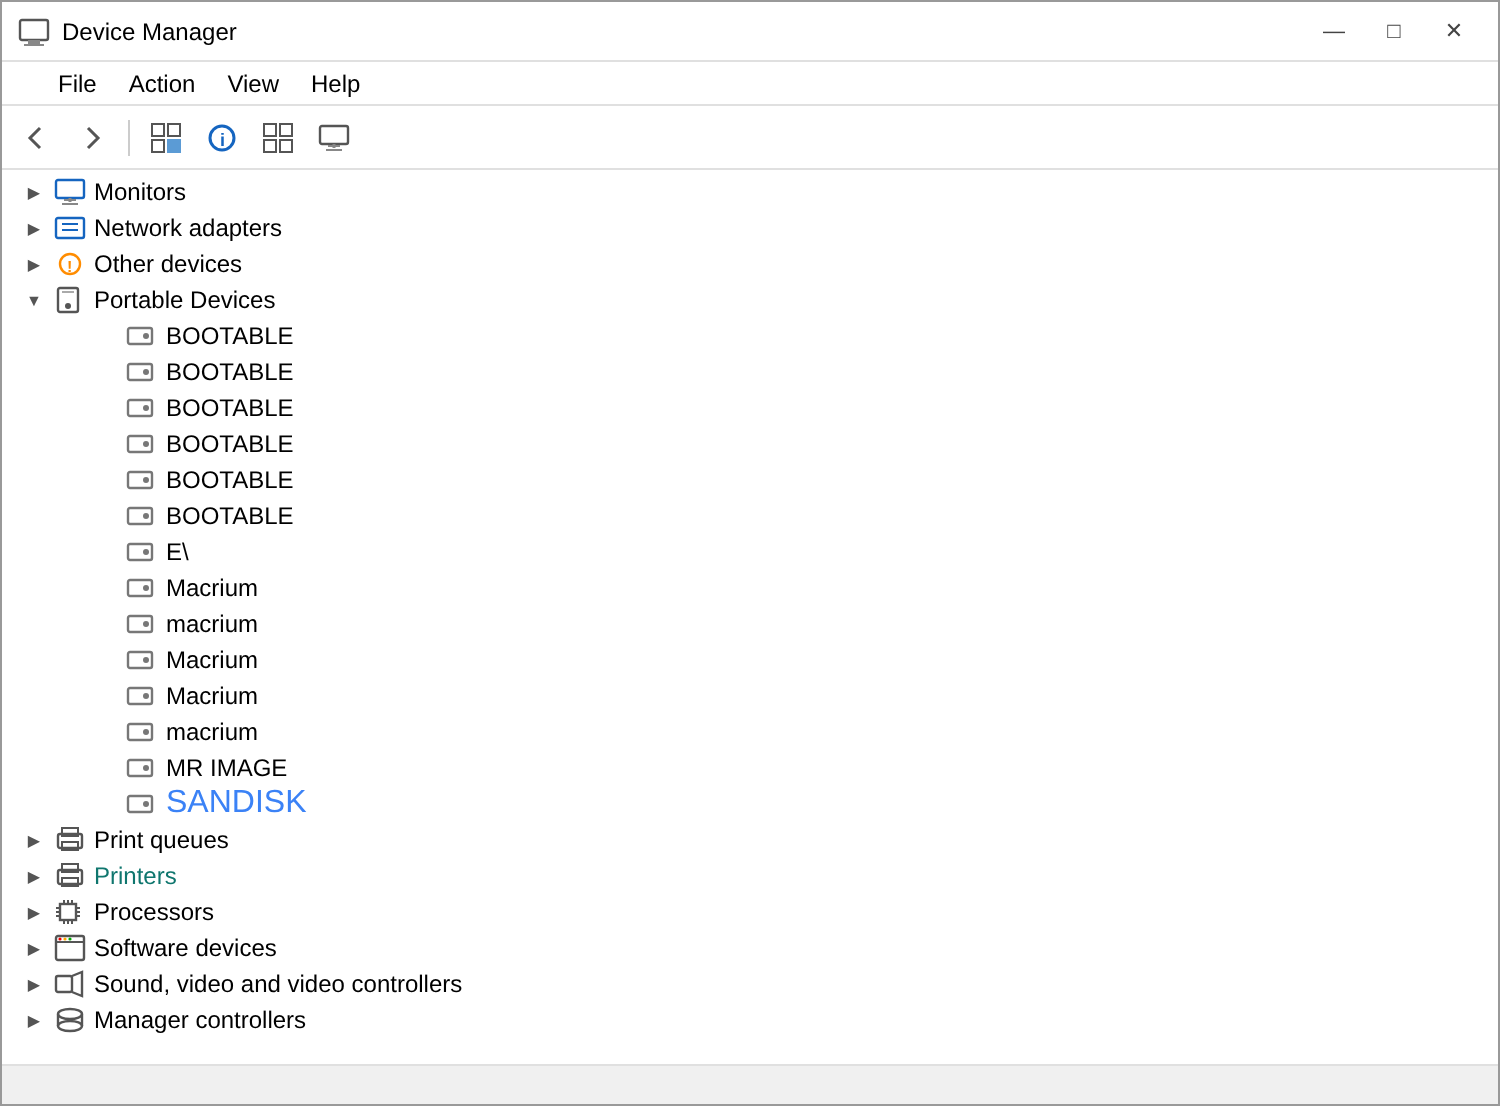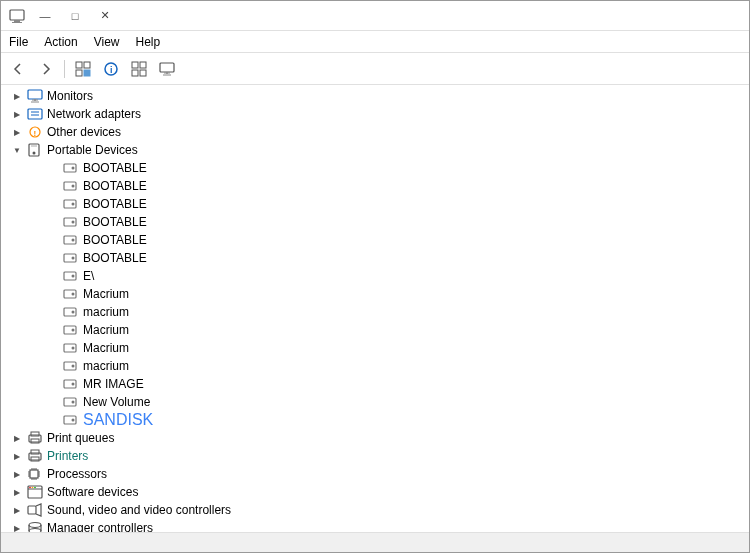--- a/index.html
+++ b/index.html
@@ -54,21 +54,21 @@
       display: flex;
       align-items: center;
       justify-content: center;
       font-size: 11px;
       color: #444;
     }
     .menu-bar {
       height: 22px;
       display: flex;
       align-items: center;
-      padding: 0 0;
+      padding: 0 20px;
       border-bottom: 1px solid #e0e0e0;
       background: #ffffff;
     }
     .menu-item {
       padding: 2px 8px;
       cursor: pointer;
       font-size: 12px;
       color: #000;
       height: 100%;
       display: flex;
@@ -142,20 +142,21 @@
 <div class="window">
 
   <div class="title-bar">
     <div class="title-bar-icon">
       <svg width="16" height="16" viewBox="0 0 16 16">
         <rect x="1" y="2" width="14" height="10" rx="1" fill="none" stroke="#555" stroke-width="1.2"></rect>
         <rect x="5" y="12" width="6" height="2" fill="#888"></rect>
         <rect x="3" y="14" width="10" height="1" fill="#888"></rect>
       </svg>
     </div>
+    <span class="title-text">Device Manager</span>
     <div class="window-controls">
       <button class="win-btn">—</button>
       <button class="win-btn">□</button>
       <button class="win-btn close">✕</button>
     </div>
   </div>
 
   <div class="menu-bar">
     <div class="menu-item">File</div>
     <div class="menu-item">Action</div>
@@ -375,30 +376,20 @@
         </div>
         <div class="tree-item" style="padding-left: 44px;">
           <span style="width: 16px; height: 16px; display: inline-flex; align-items: center; justify-content: center; margin-right: 2px; flex-shrink: 0; font-size: 8px; color: rgb(85, 85, 85);"></span>
           <span style="width: 16px; height: 16px; display: inline-flex; align-items: center; margin-right: 4px; flex-shrink: 0;">
             <svg width="14" height="12" viewBox="0 0 14 12">
               <rect x="1" y="2" width="12" height="8" rx="1" fill="none" stroke="#777" stroke-width="1.2"></rect>
               <circle cx="10" cy="6" r="1.5" fill="#777"></circle>
             </svg>
           </span>
           <span style="font-size: 12px; color: rgb(0, 0, 0);">MR IMAGE</span>
-        </div>
-        <div class="tree-item" style="padding-left: 44px;">
-          <span style="width: 16px; height: 16px; display: inline-flex; align-items: center; justify-content: center; margin-right: 2px; flex-shrink: 0; font-size: 8px; color: rgb(85, 85, 85);"></span>
-          <span style="width: 16px; height: 16px; display: inline-flex; align-items: center; margin-right: 4px; flex-shrink: 0;">
-            <svg width="14" height="12" viewBox="0 0 14 12">
-              <rect x="1" y="2" width="12" height="8" rx="1" fill="none" stroke="#777" stroke-width="1.2"></rect>
-              <circle cx="10" cy="6" r="1.5" fill="#777"></circle>
-            </svg>
-          </span>
-          <span style="font-size: 12px; color: rgb(0, 0, 0);">New Volume</span>
         </div>
         <div class="tree-item" style="padding-left: 44px;">
           <span style="width: 16px; height: 16px; display: inline-flex; align-items: center; justify-content: center; margin-right: 2px; flex-shrink: 0; font-size: 8px; color: rgb(85, 85, 85);"></span>
           <span style="width: 16px; height: 16px; display: inline-flex; align-items: center; margin-right: 4px; flex-shrink: 0;">
             <svg width="14" height="12" viewBox="0 0 14 12">
               <rect x="1" y="2" width="12" height="8" rx="1" fill="none" stroke="#777" stroke-width="1.2"></rect>
               <circle cx="10" cy="6" r="1.5" fill="#777"></circle>
             </svg>
           </span>
           <span style="font-size: 16px; color: #3b82f6;">SANDISK</span>

